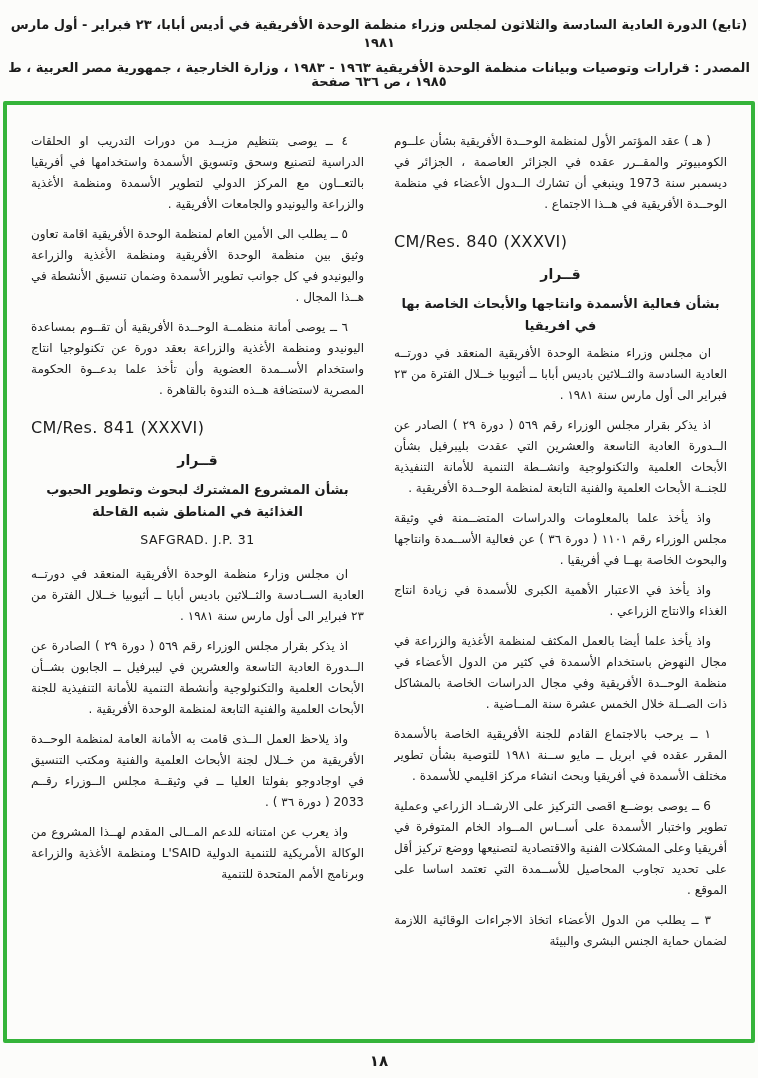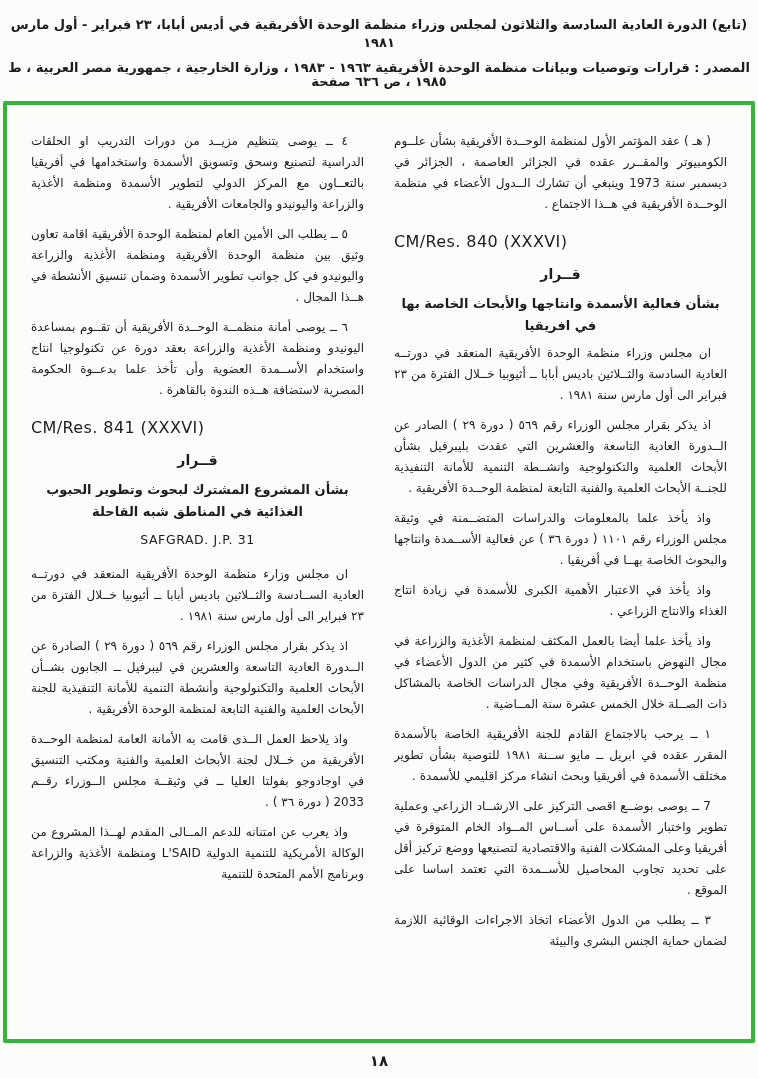--- a/index.html
+++ b/index.html
@@ -87,21 +87,21 @@
           <div class="para para-body">( هـ ) عقد المؤتمر الأول لمنظمة الوحــدة الأفريقية بشأن علــوم الكومبيوتر والمقــرر عقده في الجزائر العاصمة ، الجزائر في ديسمبر سنة 1973 وينبغي أن تشارك الــدول الأعضاء في منظمة الوحــدة الأفريقية في هــذا الاجتماع .</div>
           <div class="para para-ref">CM/Res. 840 (XXXVI)</div>
           <div class="para para-heading">قــرار</div>
           <div class="para para-subheading">بشأن فعالية الأسمدة وانتاجها والأبحاث الخاصة بها في افريقيا</div>
           <div class="para para-body">ان مجلس وزراء منظمة الوحدة الأفريقية المنعقد في دورتــه العادية السادسة والثــلاثين باديس أبابا ــ أثيوبيا خــلال الفترة من ٢٣ فبراير الى أول مارس سنة ١٩٨١ .</div>
           <div class="para para-body">اذ يذكر بقرار مجلس الوزراء رقم ٥٦٩ ( دورة ٢٩ ) الصادر عن الــدورة العادية التاسعة والعشرين التي عقدت بليبرفيل بشأن الأبحاث العلمية والتكنولوجية وانشــطة التنمية للأمانة التنفيذية للجنــة الأبحاث العلمية والفنية التابعة لمنظمة الوحــدة الأفريقية .</div>
           <div class="para para-body">واذ يأخذ علما بالمعلومات والدراسات المتضــمنة في وثيقة مجلس الوزراء رقم ١١٠١ ( دورة ٣٦ ) عن فعالية الأســمدة وانتاجها والبحوث الخاصة بهــا في أفريقيا .</div>
           <div class="para para-body">واذ يأخذ في الاعتبار الأهمية الكبرى للأسمدة في زيادة انتاج الغذاء والانتاج الزراعي .</div>
           <div class="para para-body">واذ يأخذ علما أيضا بالعمل المكثف لمنظمة الأغذية والزراعة في مجال النهوض باستخدام الأسمدة في كثير من الدول الأعضاء في منظمة الوحــدة الأفريقية وفي مجال الدراسات الخاصة بالمشاكل ذات الصــلة خلال الخمس عشرة سنة المــاضية .</div>
           <div class="para para-body">١ ــ يرحب بالاجتماع القادم للجنة الأفريقية الخاصة بالأسمدة المقرر عقده في ابريل ــ مايو ســنة ١٩٨١ للتوصية بشأن تطوير مختلف الأسمدة في أفريقيا وبحث انشاء مركز اقليمي للأسمدة .</div>
-          <div class="para para-body">7 ــ يوصى بوضــع اقصى التركيز على الارشــاد الزراعي وعملية تطوير واختبار الأسمدة على أســاس المــواد الخام المتوفرة في أفريقيا وعلى المشكلات الفنية والاقتصادية لتصنيعها ووضع تركيز أقل على تحديد تجاوب المحاصيل للأســمدة التي تعتمد اساسا على الموقع .</div>
+          <div class="para para-body">6 ــ يوصى بوضــع اقصى التركيز على الارشــاد الزراعي وعملية تطوير واختبار الأسمدة على أســاس المــواد الخام المتوفرة في أفريقيا وعلى المشكلات الفنية والاقتصادية لتصنيعها ووضع تركيز أقل على تحديد تجاوب المحاصيل للأســمدة التي تعتمد اساسا على الموقع .</div>
           <div class="para para-body">٣ ــ يطلب من الدول الأعضاء اتخاذ الاجراءات الوقائية اللازمة لضمان حماية الجنس البشرى والبيئة</div>
         </div>
       <div class="column">
           <div class="para para-body">٤ ــ يوصى بتنظيم مزيــد من دورات التدريب او الحلقات الدراسية لتصنيع وسحق وتسويق الأسمدة واستخدامها في أفريقيا بالتعــاون مع المركز الدولي لتطوير الأسمدة ومنظمة الأغذية والزراعة واليونيدو والجامعات الأفريقية .</div>
           <div class="para para-body">٥ ــ يطلب الى الأمين العام لمنظمة الوحدة الأفريقية اقامة تعاون وثيق بين منظمة الوحدة الأفريقية ومنظمة الأغذية والزراعة واليونيدو في كل جوانب تطوير الأسمدة وضمان تنسيق الأنشطة في هــذا المجال .</div>
           <div class="para para-body">٦ ــ يوصى أمانة منظمــة الوحــدة الأفريقية أن تقــوم بمساعدة اليونيدو ومنظمة الأغذية والزراعة بعقد دورة عن تكنولوجيا انتاج واستخدام الأســمدة العضوية وأن تأخذ علما بدعــوة الحكومة المصرية لاستضافة هــذه الندوة بالقاهرة .</div>
           <div class="para para-ref">CM/Res. 841 (XXXVI)</div>
           <div class="para para-heading">قــرار</div>
           <div class="para para-subheading">بشأن المشروع المشترك لبحوث وتطوير الحبوب الغذائية في المناطق شبه القاحلة</div>
           <div class="para para-latin">SAFGRAD. J.P. 31</div>

